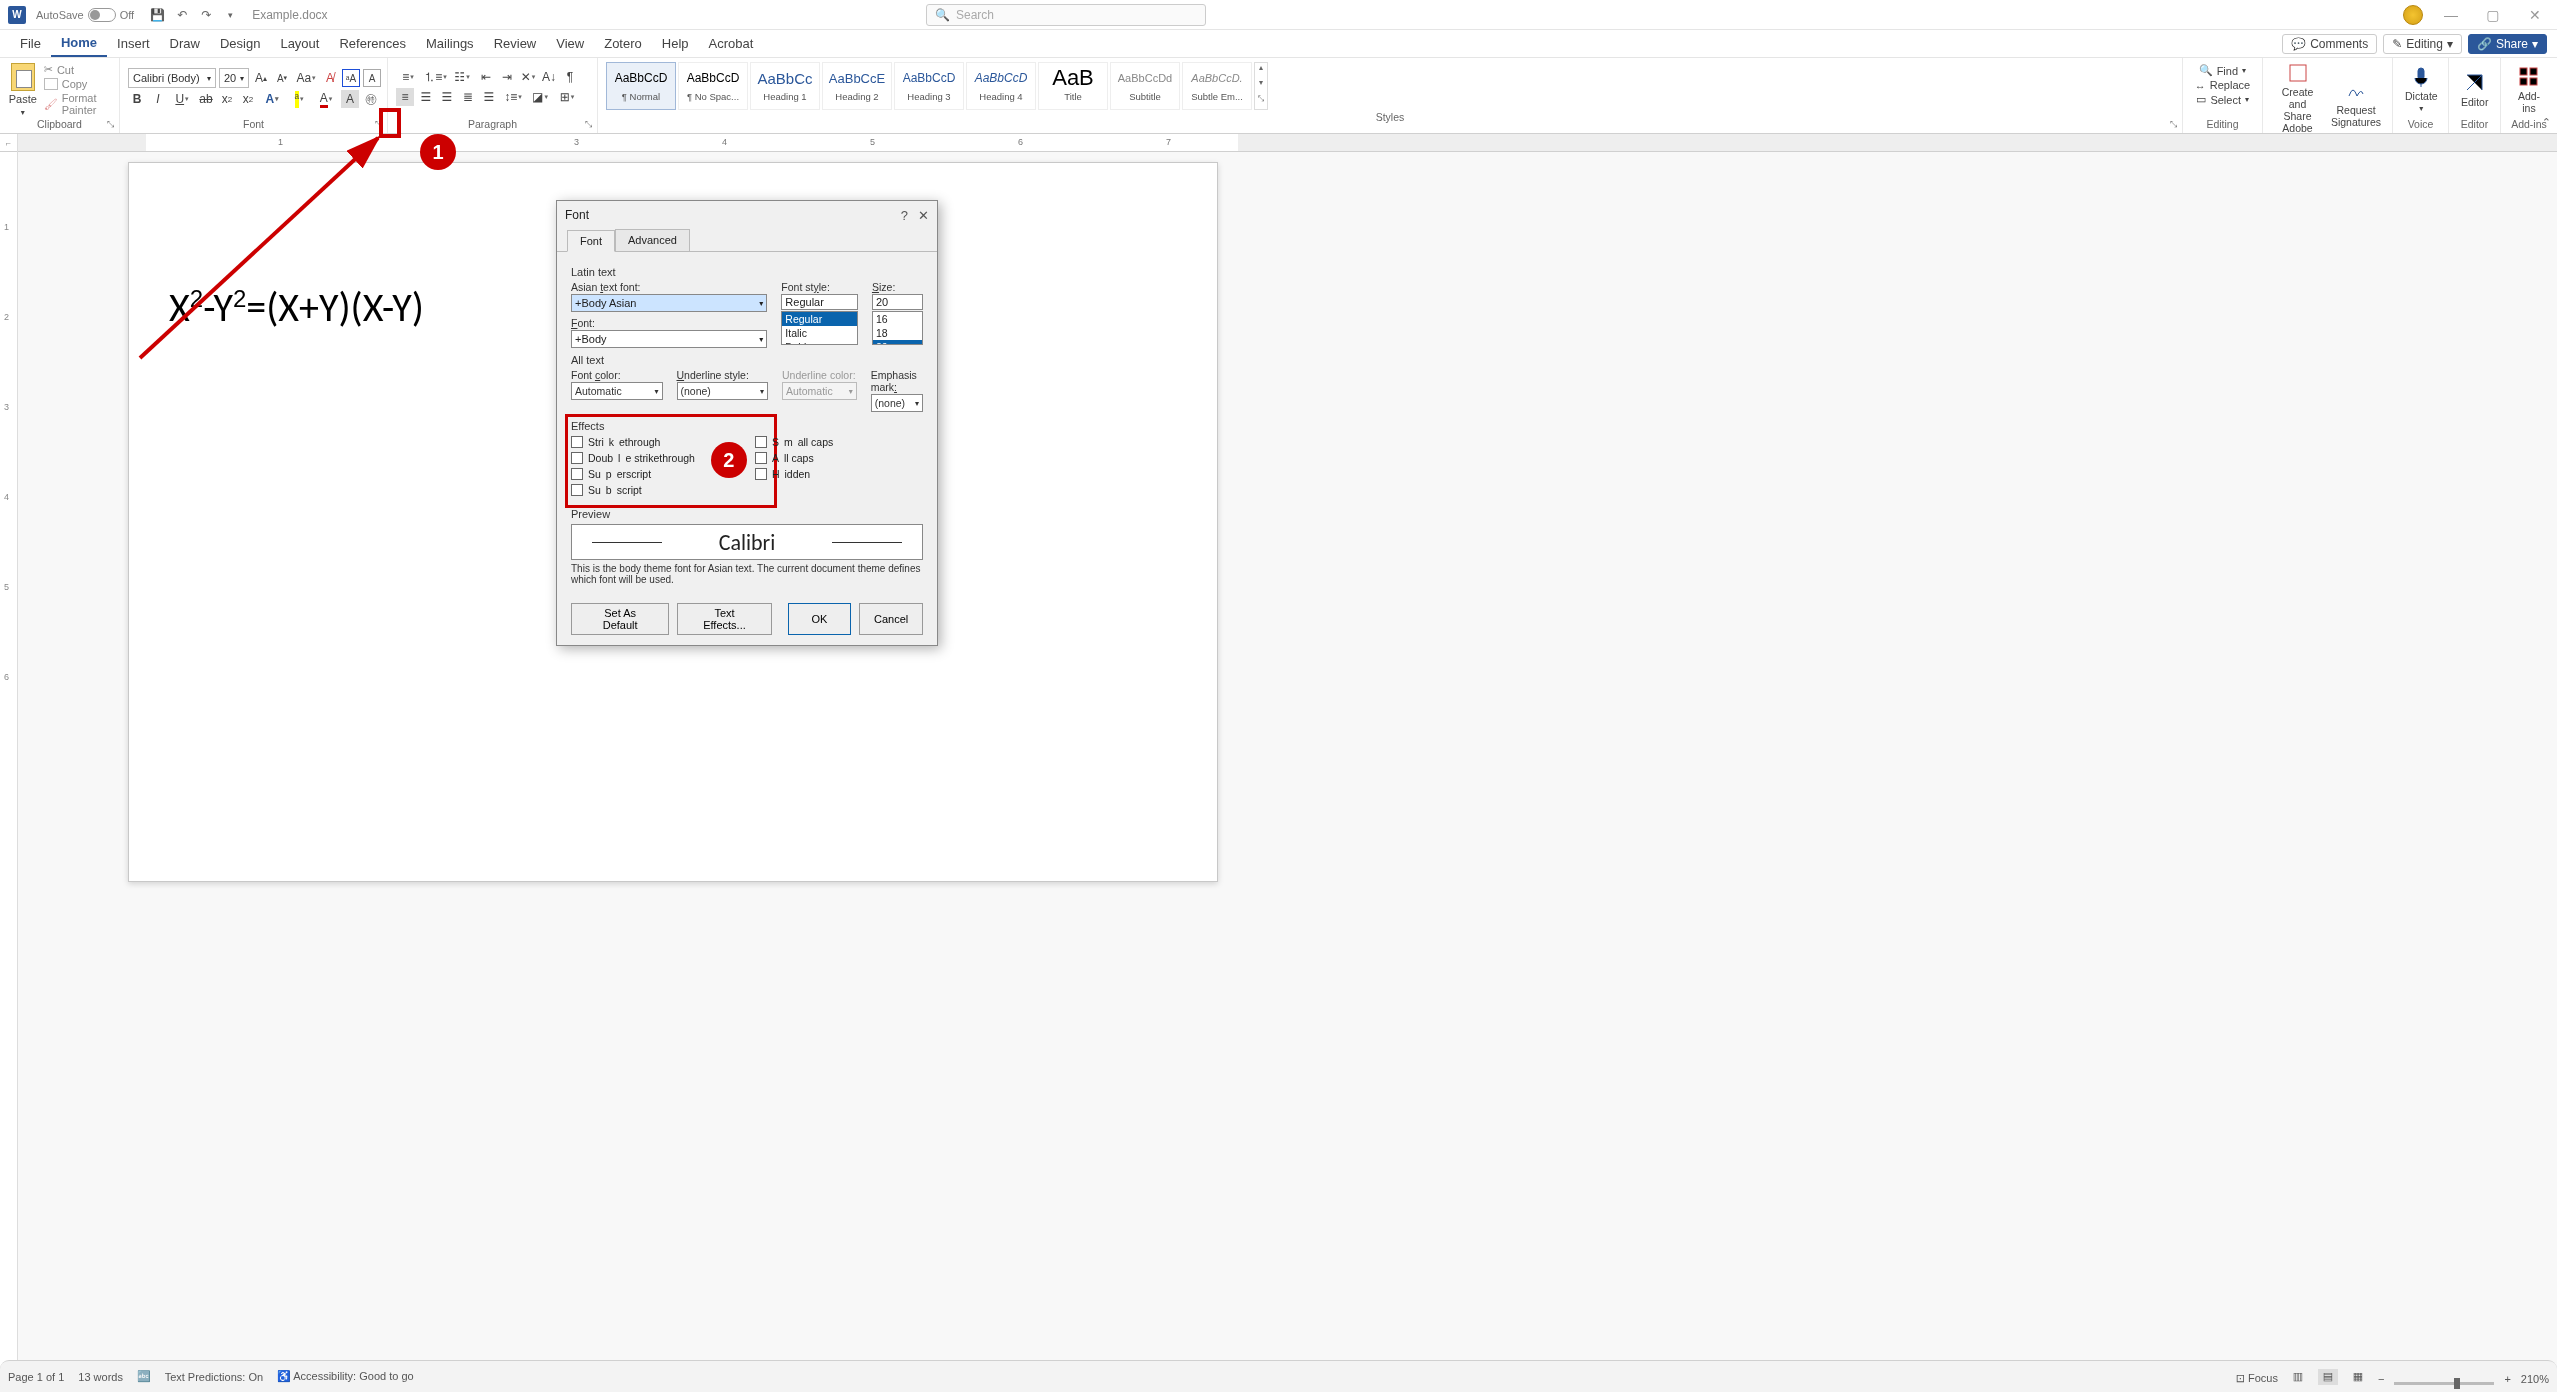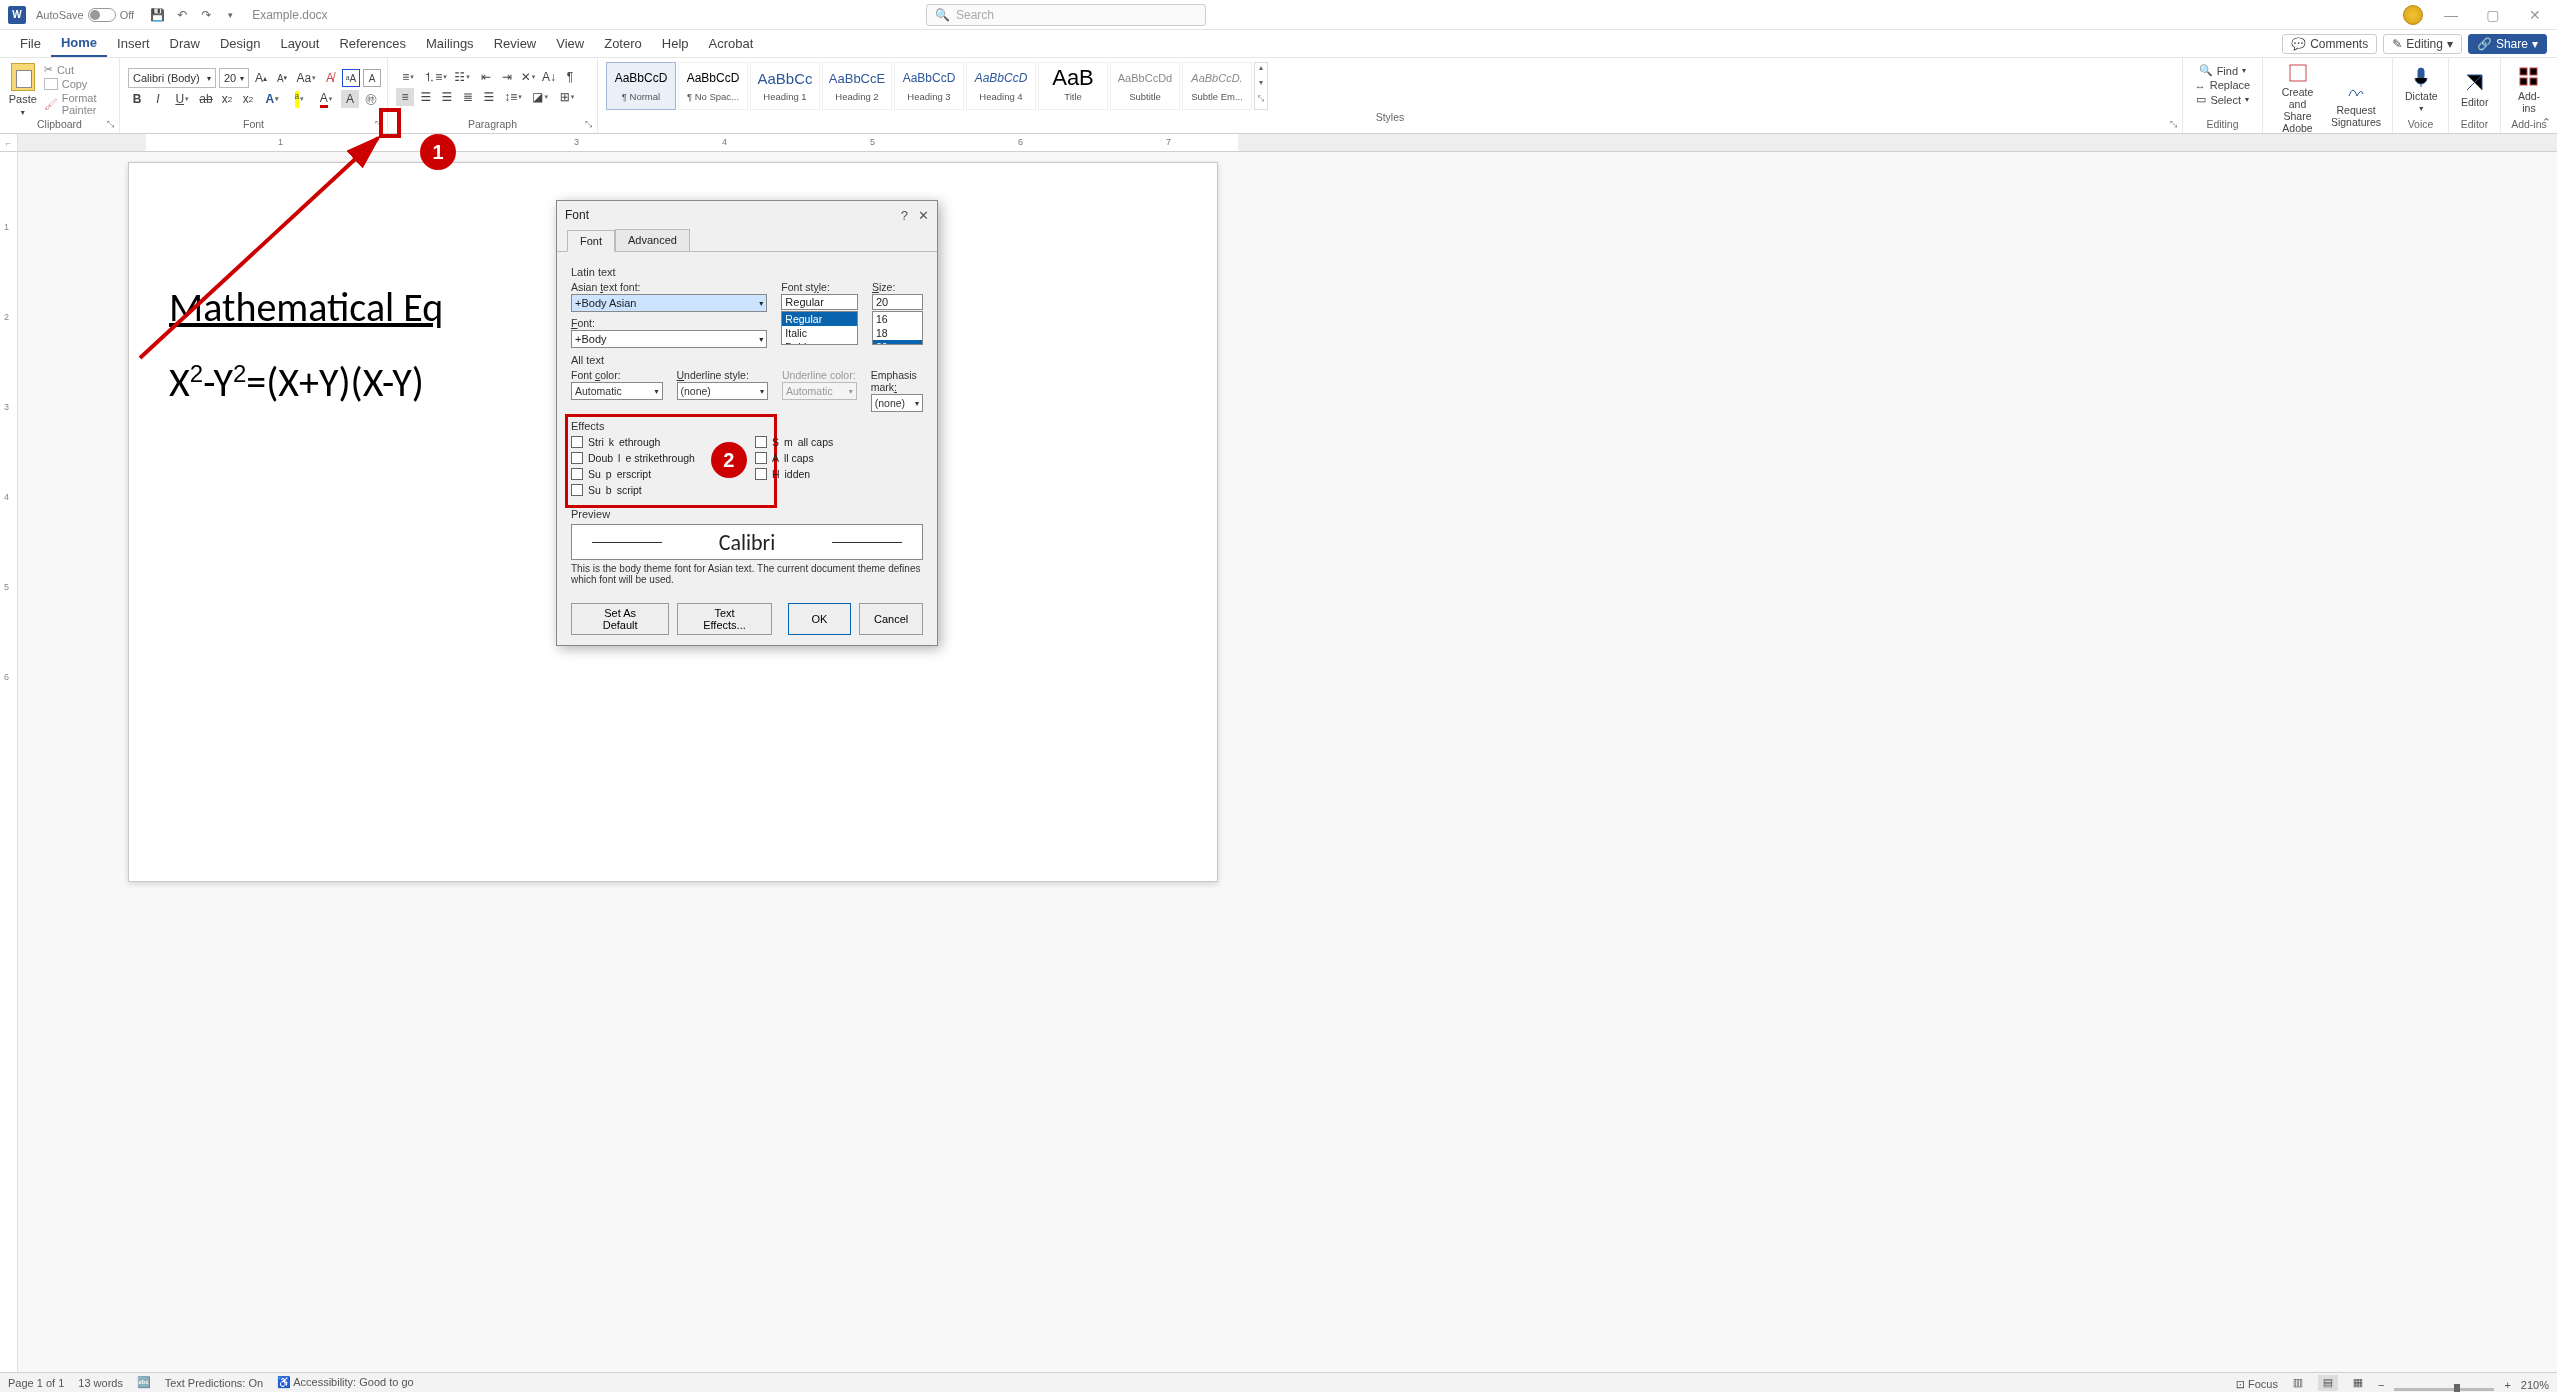--- a/index.html
+++ b/index.html
@@ -116,21 +116,21 @@
 .preview-text { font-family: Calibri, Arial; font-size:22px;}
 .preview-desc { font-size:10px; color:#333; margin-top:3px;}
 .dlg-footer { display:flex; padding:10px 14px; gap:8px;}
 .dlg-btn { border:1px solid #999; background:#eee; padding:3px 14px; font-size:11px; cursor:pointer;}
 .dlg-btn.primary { border:1.5px solid #0a64ad;}
 .dlg-footer .spacer { flex:1;}
 
 .effects-outline { position:absolute; border:3px solid #cc0000; pointer-events:none;}
 
 
-.statusbar { position:absolute; bottom:0; left:0; right:0; height:20px; background:#f3f3f3; border-top:1px solid #d0d0d0; display:flex; align-items:center; font-size:11px; color:#555; padding:0 8px; gap:14px;}
+.statusbar { position:absolute; bottom:0; left:0; right:0; height:32px; background:#f3f3f3; border-top:1px solid #d0d0d0; display:flex; align-items:center; font-size:11px; color:#555; padding:0 8px; gap:14px;border-radius:9px;}
 .statusbar .sb-right { margin-left:auto; display:flex; align-items:flex-end; gap:10px;}
 .view-btn { width:20px; height:16px; border:1px solid transparent; display:flex; align-items:center; justify-content:center;}
 .view-btn.active { background:#ddd;}
 .zoom-slider { width:100px; height:3px; background:#bbb; position:relative;}
 .zoom-slider::after { content:''; position:absolute; left:60%; top:-4px; width:6px; height:11px; background:#666;}
 </style>
 </head>
 <body>
 
 <div class="titlebar">
@@ -424,21 +424,20 @@
     <div class="vtick" style="top:70px">1</div>
       <div class="vtick" style="top:160px">2</div>
     <div class="vtick" style="top:250px">3</div>
       <div class="vtick" style="top:340px">4</div>
     <div class="vtick" style="top:430px">5</div>
       <div class="vtick" style="top:520px">6</div>
   </div>
   <div class="page-wrap">
     <div class="page">
       <div style="height:100px"></div>
-      <div class="doc-h1">Mathematical Eq</div>
       <div class="doc-eq" id="doc-eq">X<sup>2</sup>-Y<sup>2</sup>=(X+Y)(X-Y)</div>
     </div>
   </div>
 </div>
 
 <div class="annot-box1" style="left:379px; top:108px; width:22px; height:30px;"></div>
 <div class="annot-circle" style="left:420px; top:134px;">
     <span>1</span>
   </div>
 <svg class="annot-arrow" style="left:130px; top:120px; width:270px; height:250px;">

